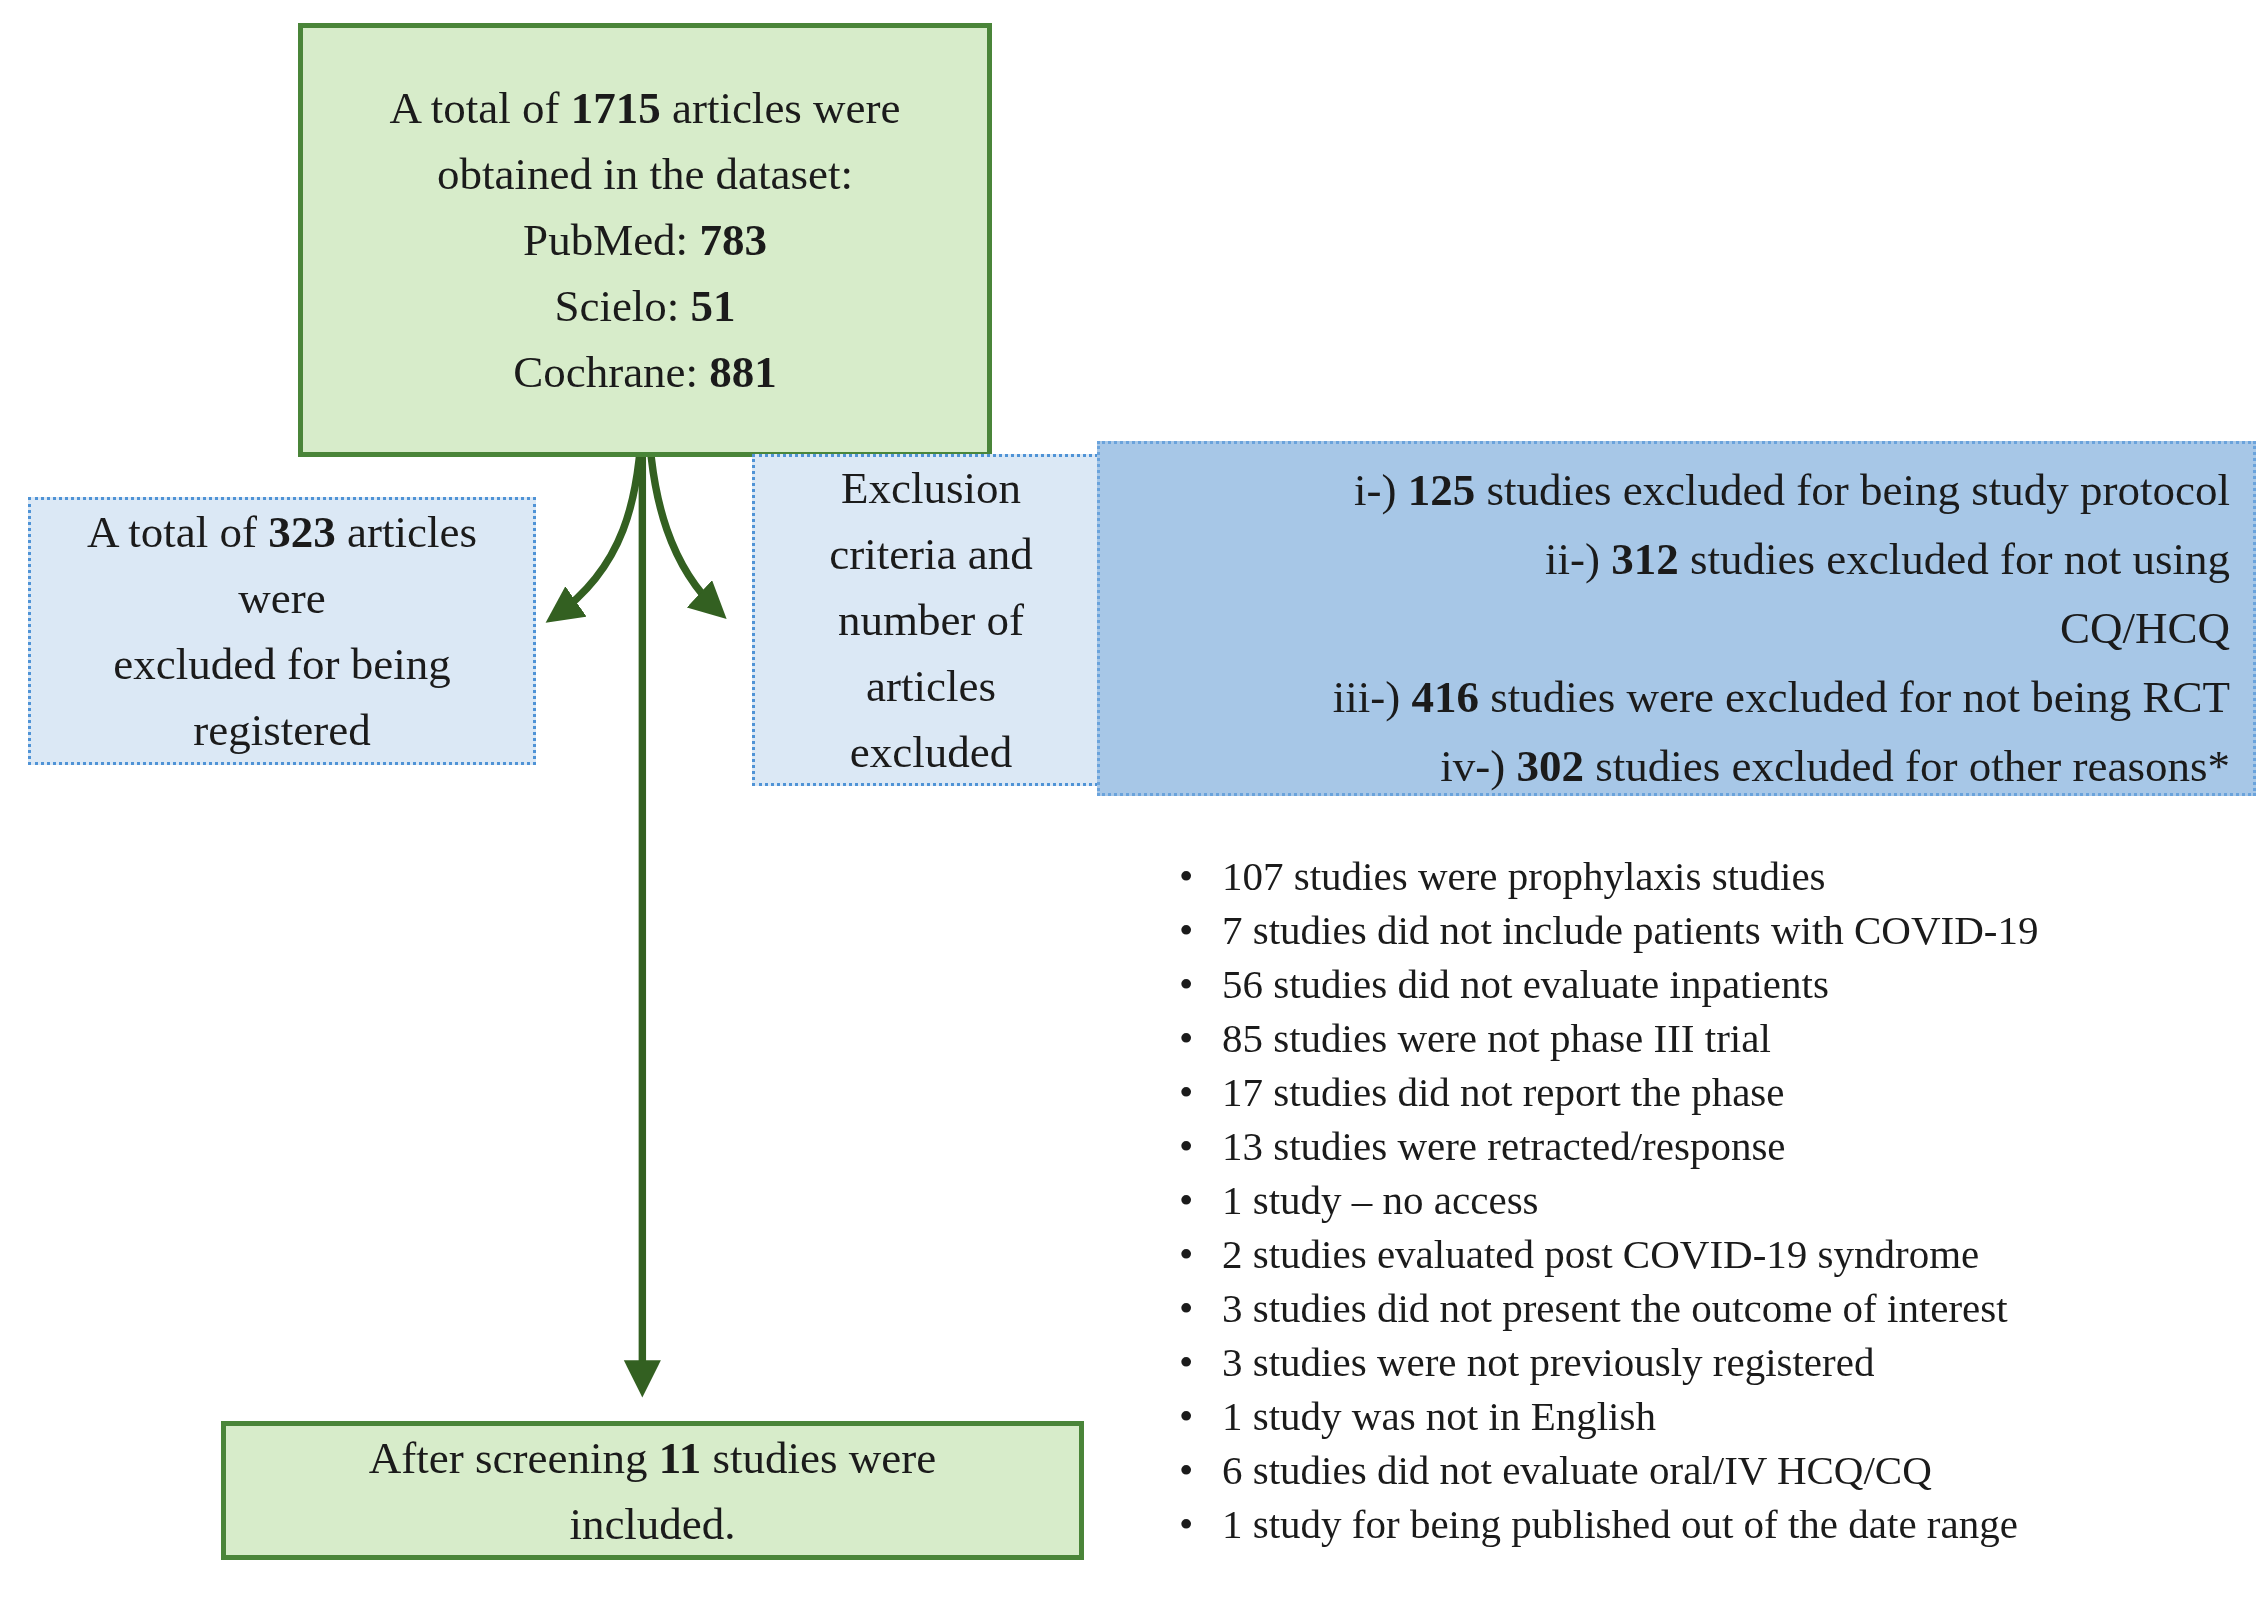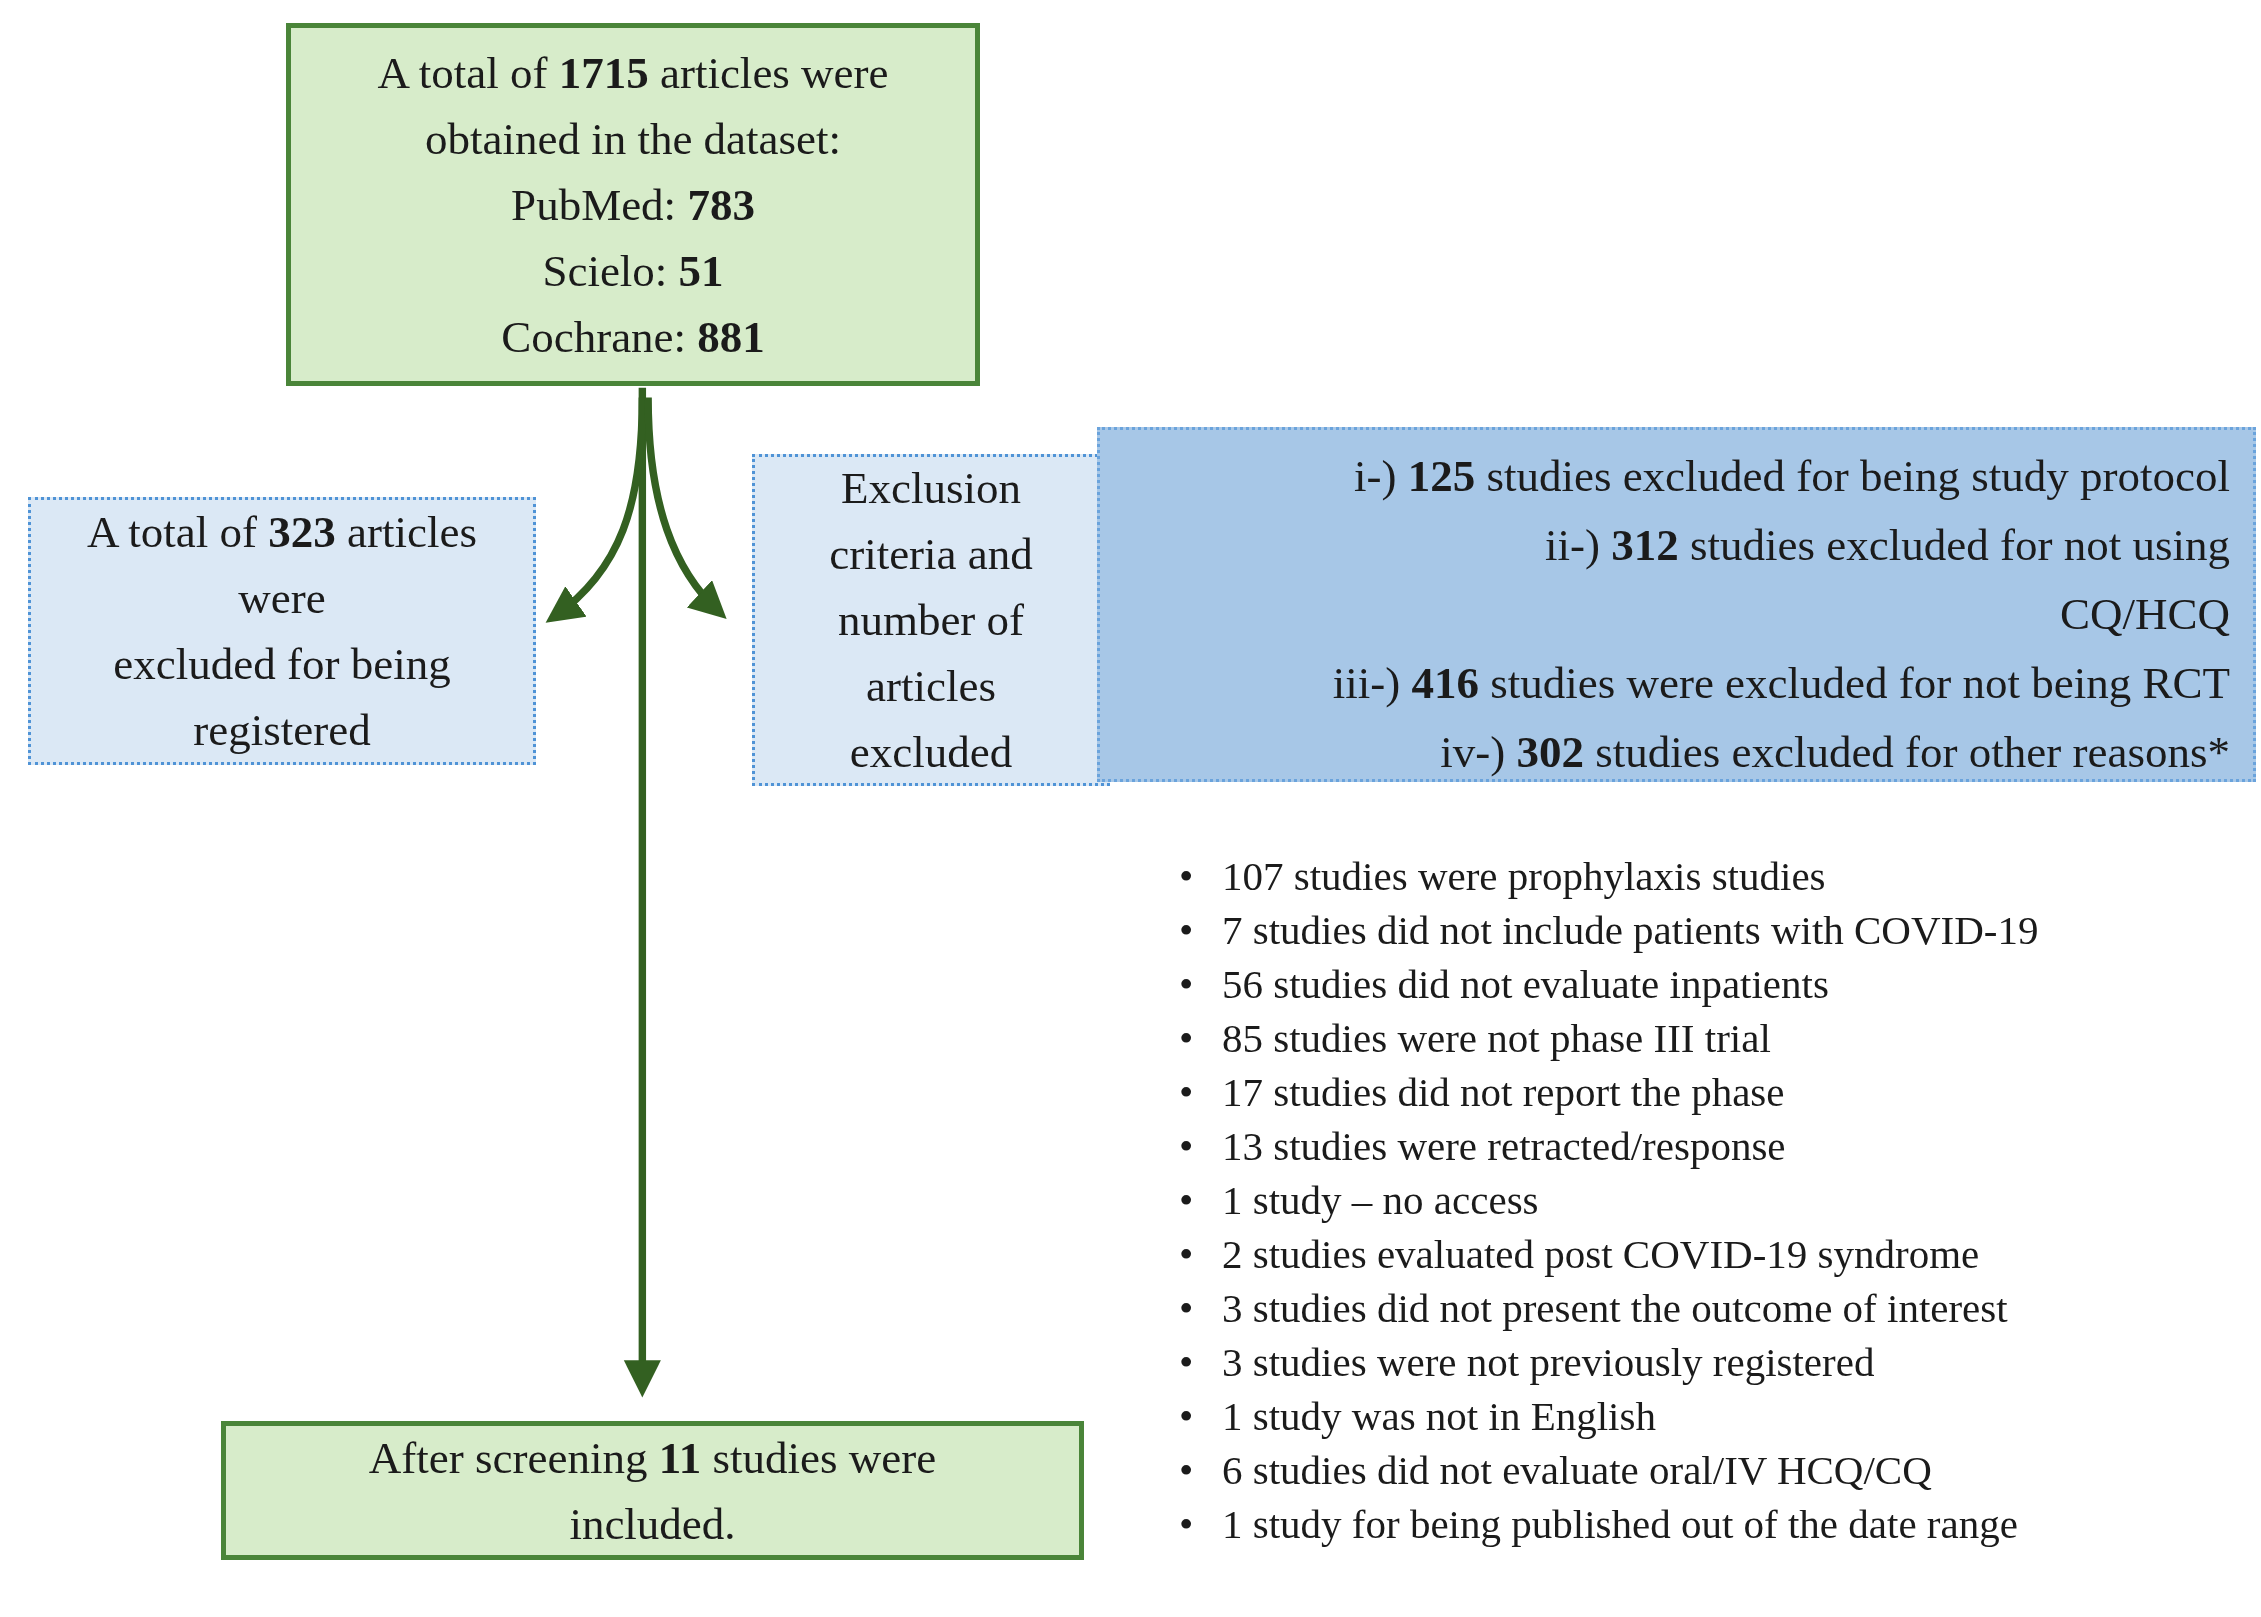--- a/index.html
+++ b/index.html
@@ -32,24 +32,24 @@
     background: #a7c7e7;
     border: 3.3px dotted #6aa3dc;
     align-items: flex-end;
     justify-content: flex-start;
     text-align: right;
   }
 
   .box-text { font-size: 45px; line-height: 66px; }
   .box-text b { font-weight: 700; }
 
-  #top-box    { left: 286px;  top: 23px;   width: 694px;  height: 363px; }
+  #top-box    { left: 298px;  top: 23px;   width: 694px;  height: 434px; }
   #left-box   { left: 28px;   top: 497px;  width: 508px;  height: 268px; }
   #mid-box    { left: 736px;  top: 454px;  width: 358px;  height: 332px; margin-left: 16px; }
-  #right-box  { left: 1097px; top: 427px;  width: 1159px; height: 355px;
+  #right-box  { left: 1097px; top: 441px;  width: 1159px; height: 355px;
                 padding: 11.5px 23px 0 16.5px; }
   #right-box .box-text { font-size: 45px; line-height: 69px; }
   #bottom-box { left: 221px;  top: 1421px; width: 863px; height: 139px; }
 
   #others-note {
     position: absolute;
     left: 1179px; top: 849px; width: 1082px;
     font-size: 41px; line-height: 54px;
     text-align: left;
   }

